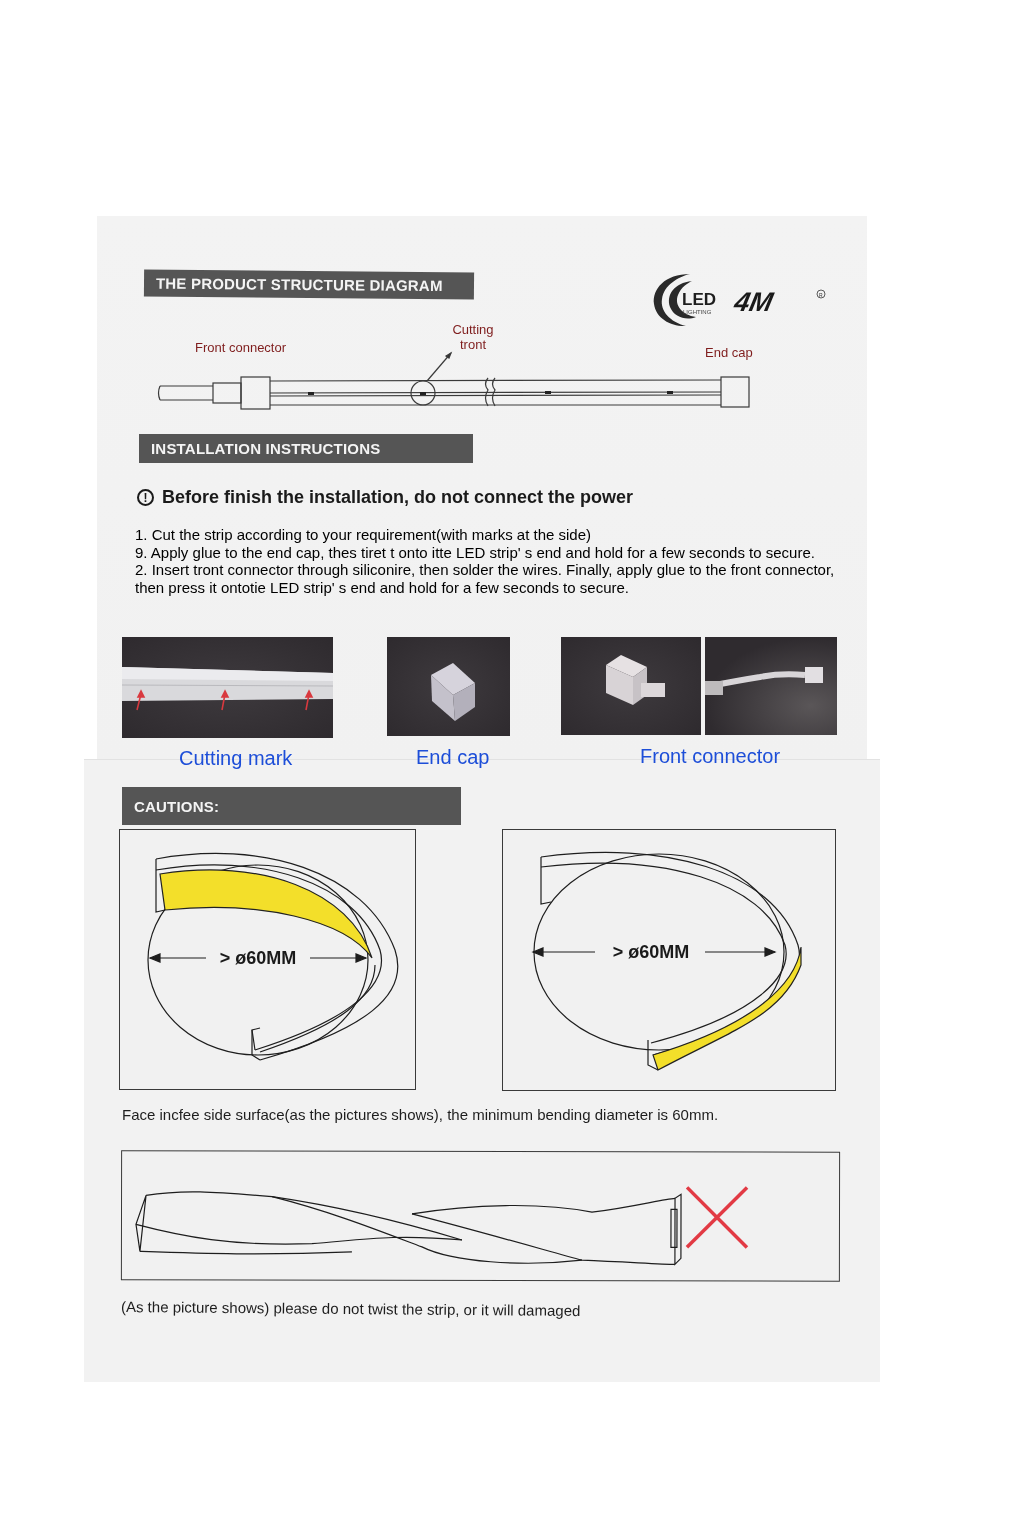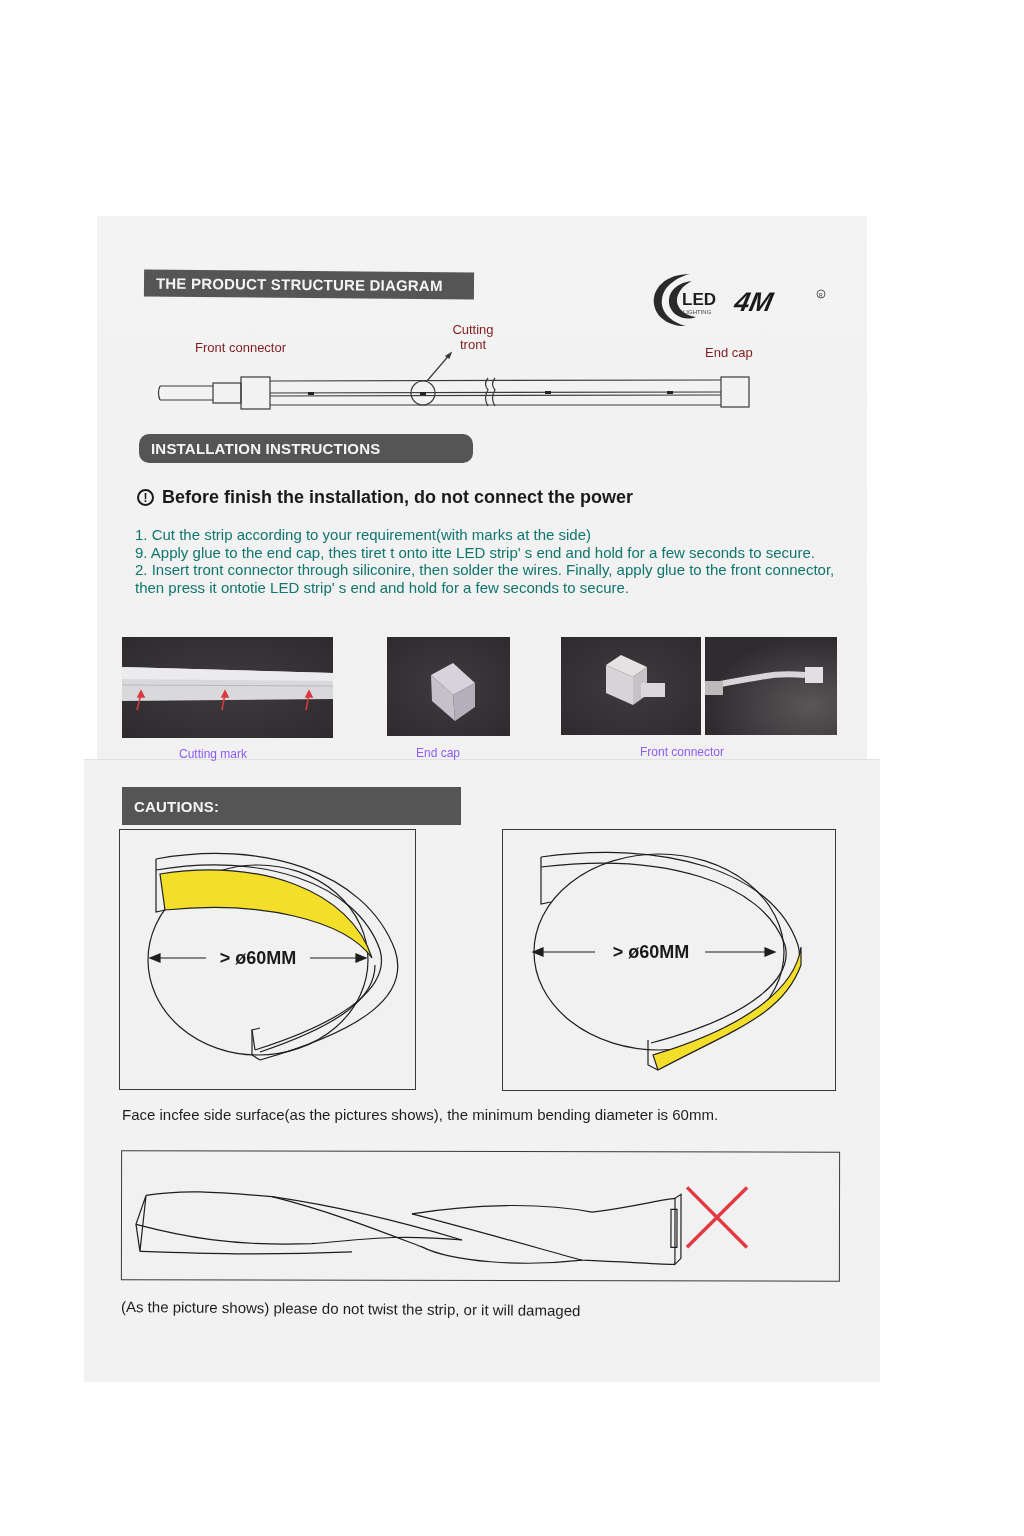--- a/index.html
+++ b/index.html
@@ -43,29 +43,29 @@
       font-size: 18px; font-weight: bold; color: #1a1a1a;
       display: flex; align-items: center; gap: 8px; white-space: nowrap;
     }
     .warn-icon {
       width: 17px; height: 17px; border: 2px solid #1a1a1a; border-radius: 50%;
       display: inline-flex; align-items: center; justify-content: center;
       font-size: 12px; font-weight: bold; box-sizing: border-box; line-height: 1;
     }
     .steps {
       position: absolute; left: 135px; top: 526px; width: 715px;
-      font-size: 15px; line-height: 17.5px; color: #0f766e;
+      font-size: 15px; line-height: 17.5px; color: #000000;
     }
     .steps p { margin: 0; }
     .photo {
       position: absolute;
       background: radial-gradient(ellipse at 50% 50%, #3e3a3e 0%, #2e2a2e 100%);
       overflow: hidden;
     }
-    .photo-caption { position: absolute; font-size: 12px; color: #8b5cf6; white-space: nowrap; }
+    .photo-caption { position: absolute; font-size: 20px; color: #1d4ed8; white-space: nowrap; }
     .caution-box {
       position: absolute; border: 1.5px solid #3a3a3a; background: #f1f1f1;
       box-sizing: border-box;
     }
     .caption-line { position: absolute; font-size: 15px; color: #1e1e1e; white-space: nowrap; }
     svg { display: block; }
   </style>
 </head>
 <body>
 
@@ -116,21 +116,21 @@
     <line x1="272" y1="31" x2="296" y2="3"></line>
     <path d="M296 3 L 291 6 L 294 8 Z" fill="#333"></path>
 
     <path d="M333 28 Q 328 34 333 40 Q 328 48 333 56"></path>
     <path d="M340 28 Q 335 34 340 40 Q 335 48 340 56"></path>
 
     <rect x="566" y="27" width="28" height="30"></rect>
   </svg>
 </div>
 
-<div class="section-bar" style="left:139px; top:434px; width:334px; height:29px;border-radius:10px;">
+<div class="section-bar" style="left:139px; top:434px; width:334px; height:29px;">
   <span>INSTALLATION INSTRUCTIONS</span>
 </div>
 
 <div class="warning-line">
   <span class="warn-icon">!</span>
   <span>Before finish the installation, do not connect the power</span>
 </div>
 
 <div class="steps">
   <p>1. Cut the strip according to your requirement(with marks at the side)</p>

